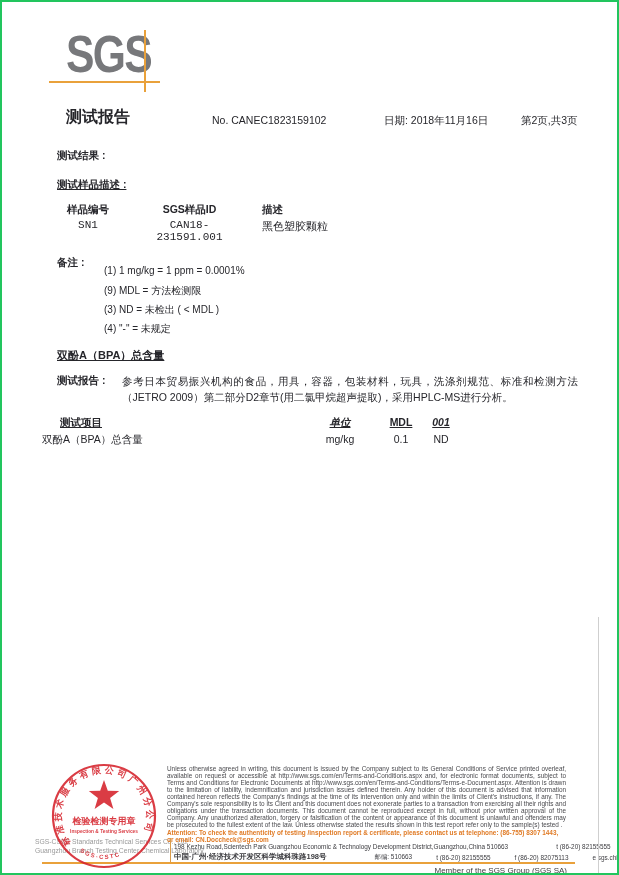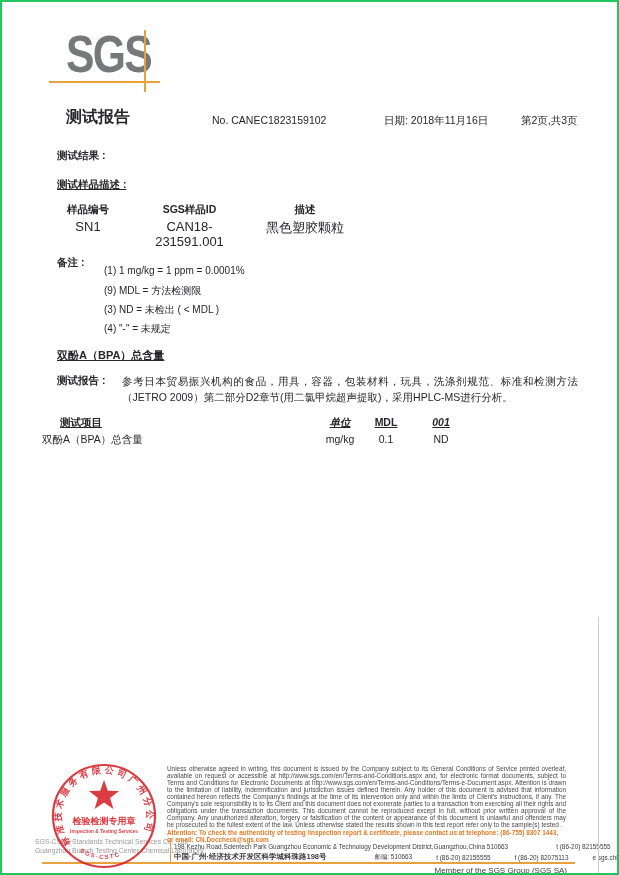--- a/index.html
+++ b/index.html
@@ -32,33 +32,33 @@
   .lbl{font-size:10.5px;font-weight:bold;}
   .test-result-lbl{left:55px;top:147px;}
   .sample-desc-lbl{left:55px;top:176px;text-decoration:underline;}
   .remarks-lbl{left:55px;top:254px;}
   .bpa-heading{left:55px;top:346px;font-size:11px;font-weight:bold;text-decoration:underline;}
   .method-lbl{left:55px;top:372px;}
   .method-text{left:120px;top:372px;width:456px;font-size:10.5px;line-height:15.5px;text-align:justify;}
   
   .st-c1{left:58px;width:56px;text-align:center;}
   .st-c2{left:135px;width:105px;text-align:center;}
-  .st-c3{left:243px;width:120px;text-align:center;}
+  .st-c3{left:260px;width:120px;text-align:left;}
   .st-head{top:201px;font-size:10.5px;font-weight:bold;}
-  .st-row{top:217px;font-size:13px;}
+  .st-row{top:217px;font-size:11px;font-family:Liberation Mono, monospace;}
   
   .remark{left:102px;font-size:10px;}
   .rm0{top:263px;} .rm1{top:282px;} .rm2{top:301px;} .rm3{top:320px;}
   
   .rt-head{top:414px;font-size:10.5px;}
   .rt-row{top:431px;font-size:10.5px;}
   .rt-item-h{left:58px;font-weight:bold;text-decoration:underline;}
   .rt-item{left:40px;width:200px;}
   .rt-unit{left:316px;width:44px;text-align:center;}
-  .rt-mdl{left:362px;width:44px;text-align:center;}
+  .rt-mdl{left:377px;width:44px;text-align:center;}
   .rt-001{left:417px;width:44px;text-align:center;}
   .u{text-decoration:underline;} .i{font-style:italic;} .b{font-weight:bold;}
   
   .company-line{left:33px;font-size:6.8px;color:#9a9a9a;white-space:nowrap;}
   .cl1{top:836px;} .cl2{top:845px;}
   .foot-divider{left:168px;top:836px;width:1px;height:25px;background:#d89b4a;}
   .disclaimer{left:165px;top:764px;width:399px;font-size:6.4px;line-height:6.95px;text-align:justify;color:#4a4a4e;}
   .attention{left:165px;top:827px;width:399px;font-size:6.4px;line-height:7px;font-weight:bold;color:#e07b26;}
   .addr-row{left:172px;width:393px;display:flex;align-items:center;gap:24px;white-space:nowrap;font-size:6.4px;color:#3c3c40;}
   .ar1{top:841px;} .ar2{top:850px;}

